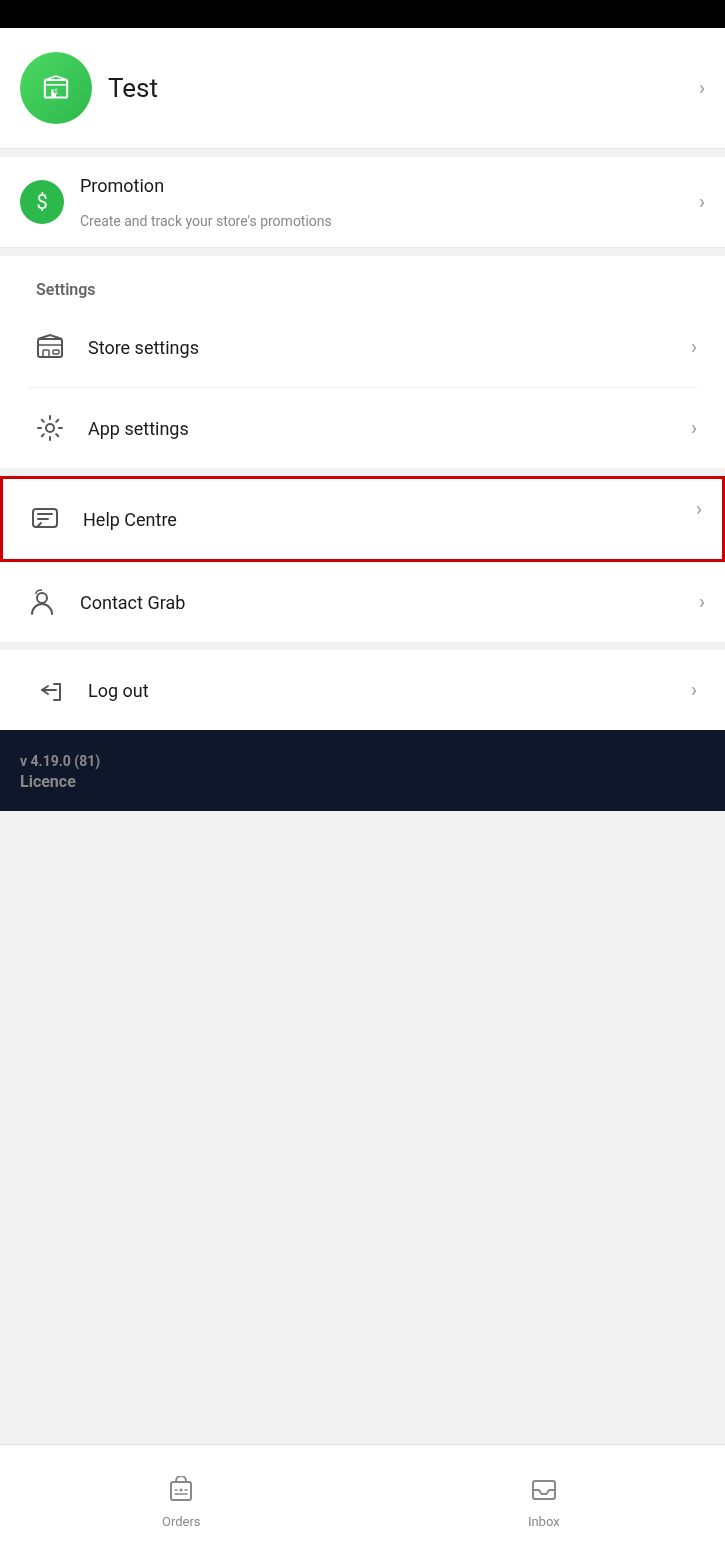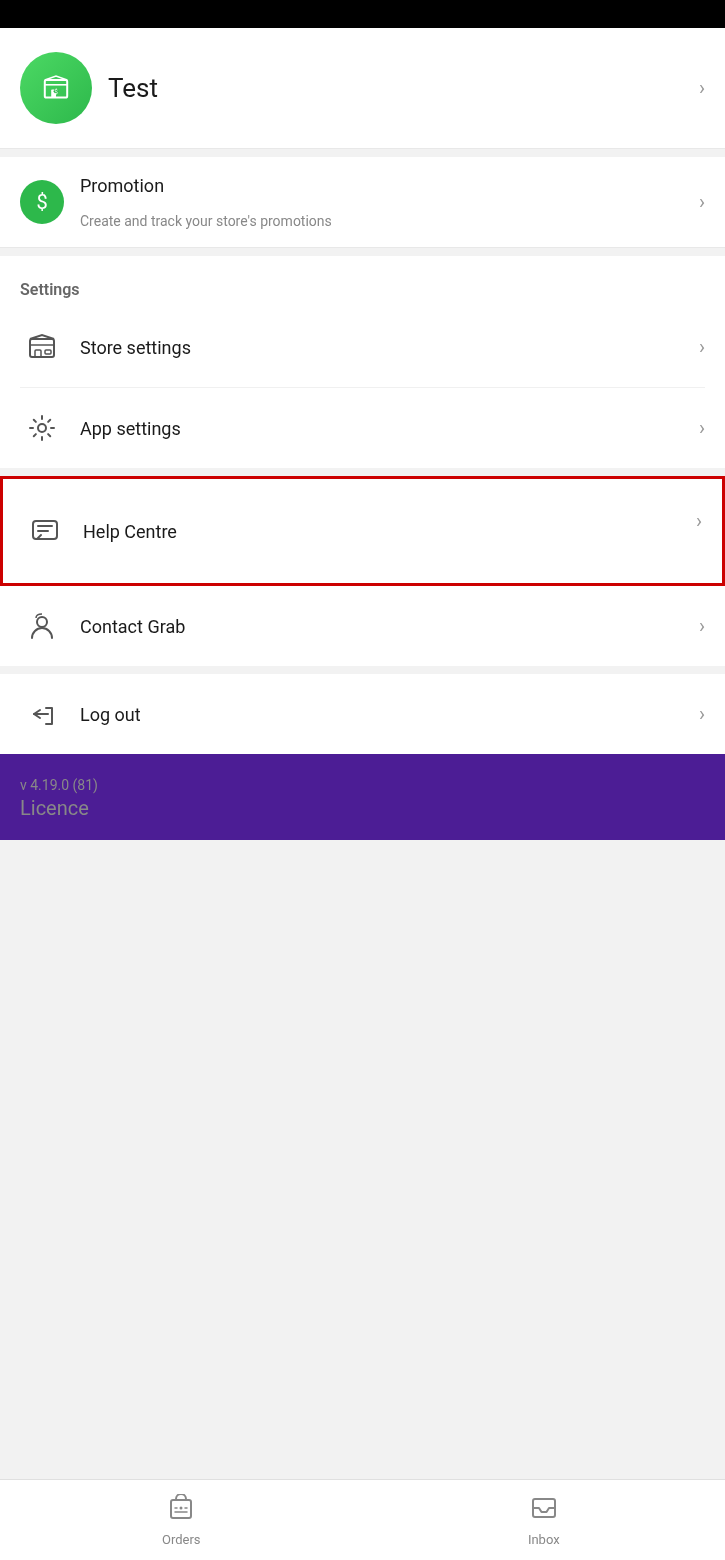--- a/index.html
+++ b/index.html
@@ -131,80 +131,81 @@
     }
 
     .menu-subtitle {
       font-size: 14px;
       color: #888;
       margin-top: 2px;
     }
 
     
     .section-header {
-      padding: 24px 20px 8px 20px;
+      padding: 24px 20px 8px 36px;
       background: #fff;
     }
 
     .section-header-text {
       font-size: 16px;
       font-weight: 600;
       color: #666;
     }
 
     
     .settings-section {
       background: #fff;
+      padding: 0 28px;
+    }
+
+    
+    .support-section {
+      background: #fff;
       padding: 0 20px;
     }
 
     
-    .support-section {
-      background: #fff;
-      padding: 0 20px;
-    }
-
-    
     .help-centre-item {
       display: flex;
       justify-content: space-between;
-      padding: 30px 0;
+      padding: 18px 0;
       border: 3px solid #cc0000;
       margin: 0 -20px;
       padding-left: 20px;
       padding-right: 20px;
       cursor: pointer;
       background: #fff;
     }
 
     
     .version-section {
-      background: #4c1d95;
+      background: #0f172a;
       padding: 20px;
       flex: 1;
+      font-weight: bold;
     }
 
     .version-text {
       font-size: 14px;
       color: #888;
       line-height: 1.6;
     }
 
     .licence-text {
-      font-size: 20px;
+      font-size: 16px;
       color: #888;
     }
 
     
     .bottom-nav {
       position: fixed;
       bottom: 0;
       left: 0;
       width: 725px;
-      height: 81px;
+      height: 116px;
       background: #fff;
       border-top: 1px solid #e0e0e0;
       display: flex;
       align-items: center;
       justify-content: space-around;
       z-index: 100;
     }
 
     .nav-item {
       display: flex;

